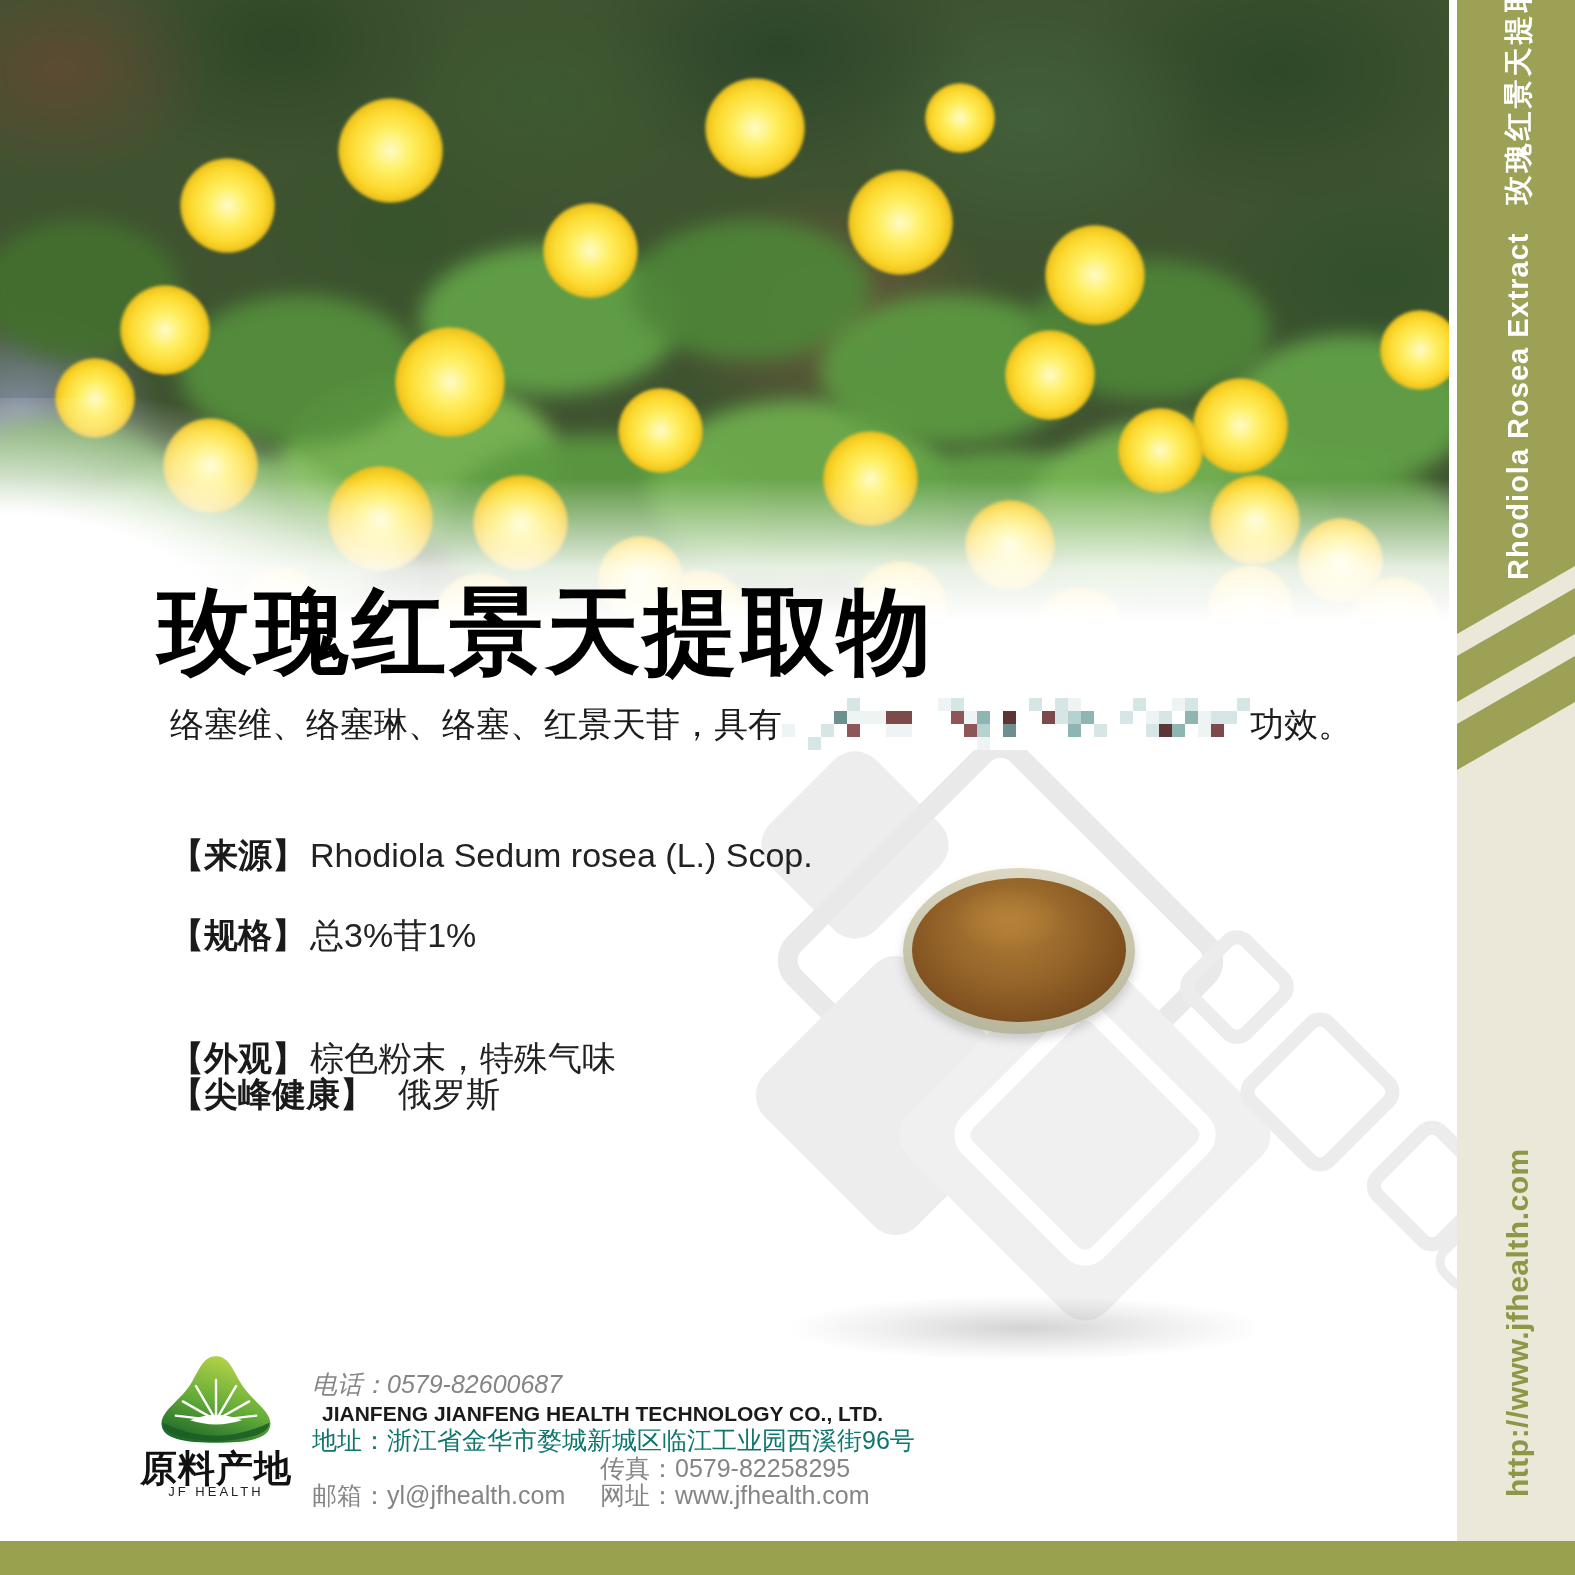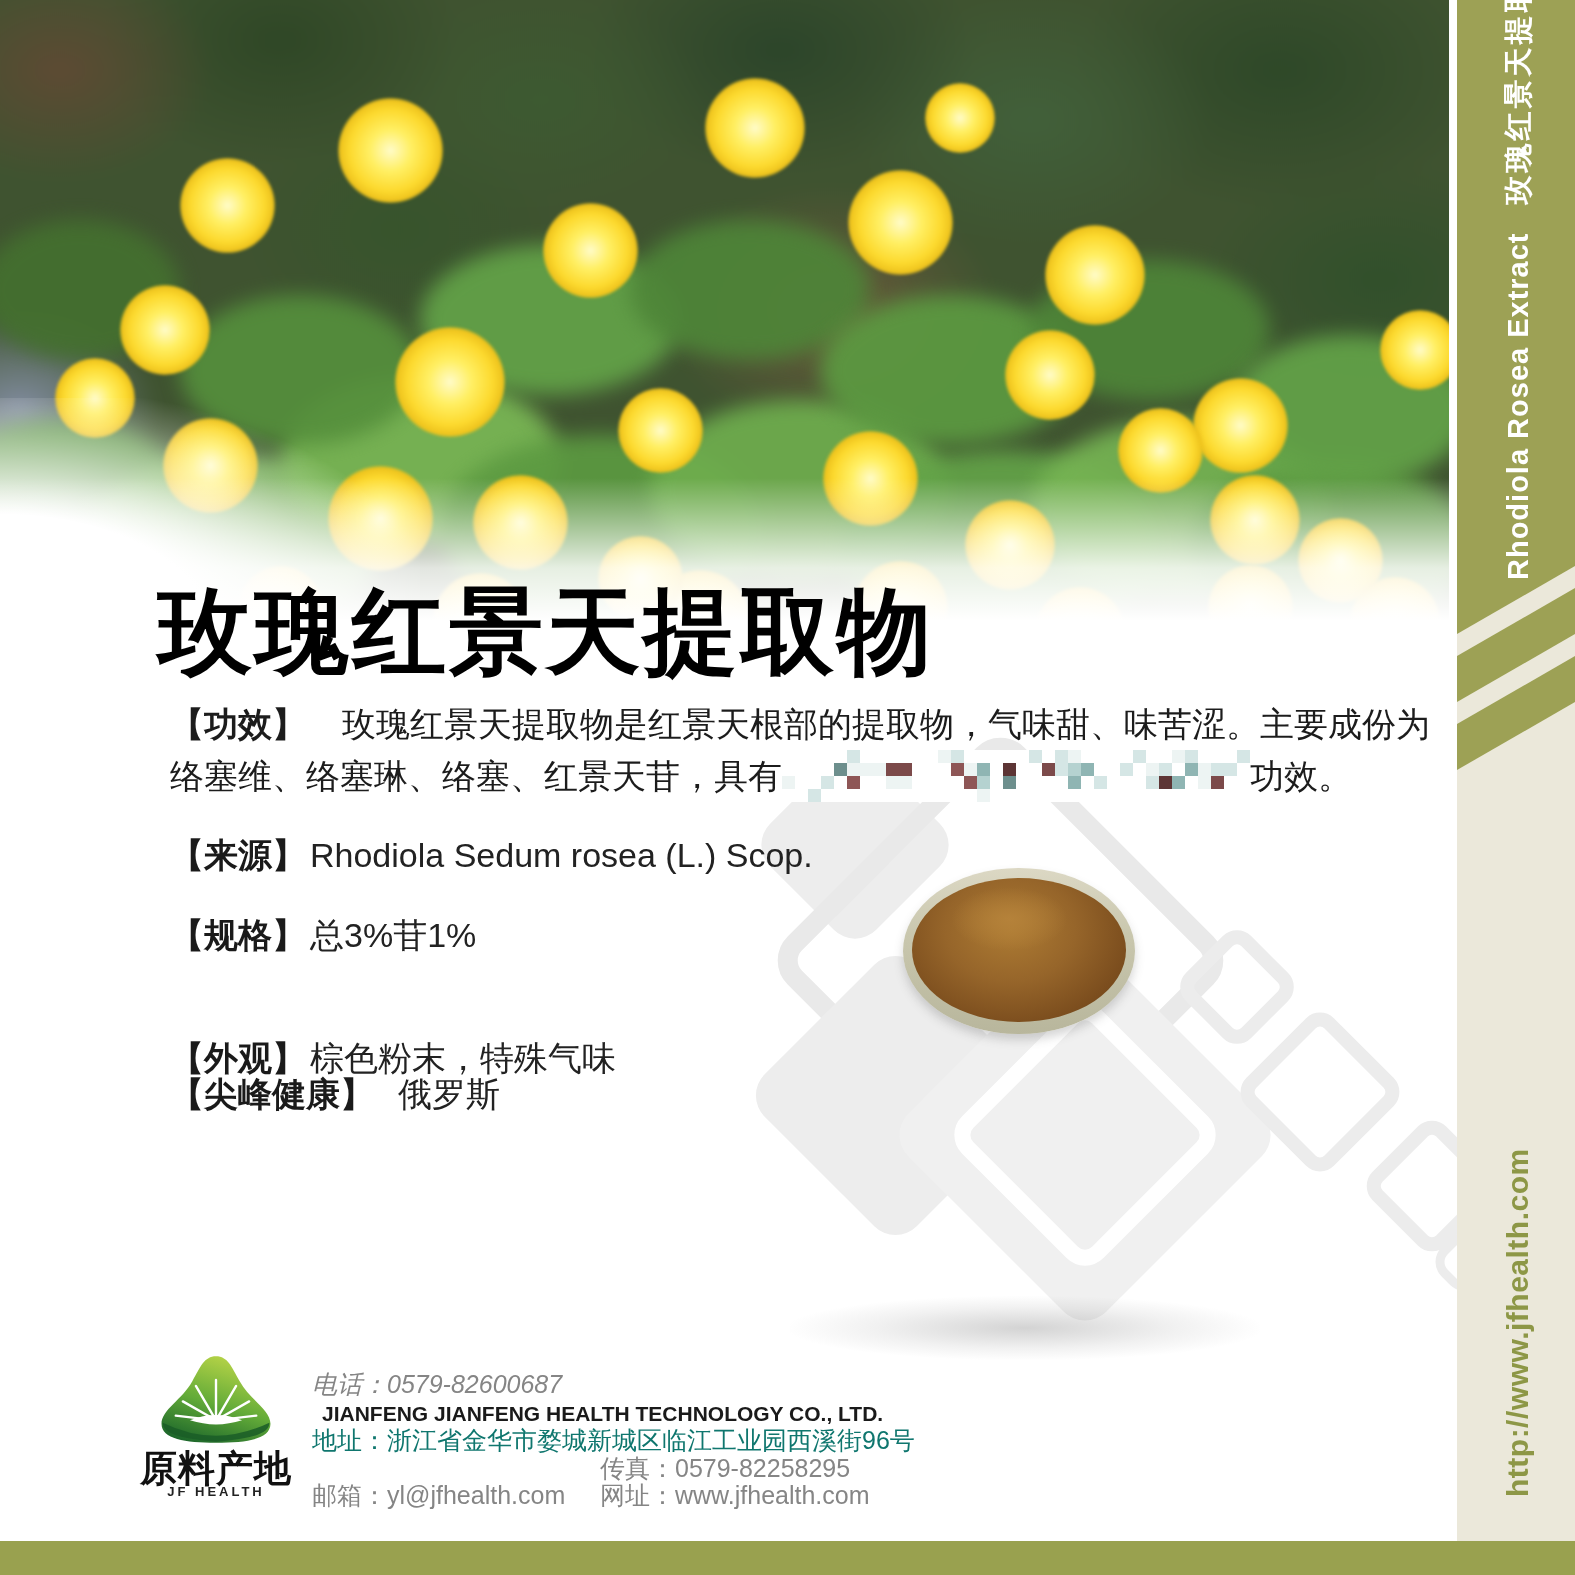--- a/index.html
+++ b/index.html
@@ -58,21 +58,21 @@
     box-shadow:0 6px 10px rgba(90,90,90,.25);}
   .powder{position:absolute;left:9px;top:10px;right:9px;bottom:12px;border-radius:50%;
     background:radial-gradient(ellipse at 46% 36%,#ad7b33 0%,#96652a 40%,#7c4e1e 72%,#643c14 100%);}
   .powder::before{content:"";position:absolute;left:18%;top:6%;width:55%;height:45%;border-radius:50%;
     background:radial-gradient(ellipse,#b5823a 0%,rgba(181,130,58,0) 70%);}
   
   .logo-svg{position:absolute;left:154px;top:1354px;width:124px;height:90px;z-index:3;}
   .logo-cn{position:absolute;left:140px;top:1444px;width:152px;text-align:center;z-index:3;
     font-size:37px;font-weight:bold;letter-spacing:1px;color:#111;}
   .logo-en{position:absolute;left:140px;top:1484px;width:152px;text-align:center;z-index:3;
-    font-size:13px;font-weight:bold;letter-spacing:3px;color:#222;}
+    font-size:13px;font-weight:normal;letter-spacing:3px;color:#222;}
   .company-cn{position:absolute;left:310px;top:1360px;z-index:3;font-size:45px;font-weight:bold;
     letter-spacing:1px;color:#0d0d0d;white-space:nowrap;}
   .company-en{position:absolute;left:322px;top:1402px;z-index:3;font-size:21px;font-weight:bold;
     color:#1a1a1a;white-space:nowrap;}
   .addr{position:absolute;left:312px;top:1424px;z-index:3;font-size:25px;color:#0f766e;white-space:nowrap;}
   .contact{position:absolute;z-index:3;font-size:25px;color:#858585;white-space:nowrap;}
   
   .sidebar{position:absolute;left:1457px;top:0;width:118px;height:1575px;background:#ebe8da;z-index:4;}
   .sb-olive{position:absolute;left:0;top:0;width:100%;height:100%;background:#9da155;
     clip-path:polygon(0 0,100% 0,100% 566px,0 634px);}
@@ -161,21 +161,20 @@
   <div class="wm line-thin" style="left:1438px;top:1236px;width:52px;height:52px;border-width:9px;"></div>
   <div class="wm-shadow"></div>
 
   <div class="dish">
     <div class="powder"></div>
   </div>
 
   <h1 class="title">玫瑰红景天提取物</h1>
 
   <div class="efficacy">
-    <div><span class="lbl">【功效】</span><span>玫瑰红景天提取物是红景天根部的提取物，气味甜、味苦涩。主要成份为</span></div>
     <div><span>络塞维、络塞琳、络塞、红景天苷，具有</span><span class="mosaic" id="mosaic"><i style="background: rgb(255, 255, 255);"></i><i style="background: rgb(255, 255, 255);"></i><i style="background: rgb(255, 255, 255);"></i><i style="background: rgb(255, 255, 255);"></i><i style="background: rgb(255, 255, 255);"></i><i style="background: rgb(213, 230, 229);"></i><i style="background: rgb(255, 255, 255);"></i><i style="background: rgb(255, 255, 255);"></i><i style="background: rgb(255, 255, 255);"></i><i style="background: rgb(255, 255, 255);"></i><i style="background: rgb(255, 255, 255);"></i><i style="background: rgb(255, 255, 255);"></i><i style="background: rgb(237, 244, 243);"></i><i style="background: rgb(213, 230, 229);"></i><i style="background: rgb(255, 255, 255);"></i><i style="background: rgb(255, 255, 255);"></i><i style="background: rgb(255, 255, 255);"></i><i style="background: rgb(255, 255, 255);"></i><i style="background: rgb(255, 255, 255);"></i><i style="background: rgb(213, 230, 229);"></i><i style="background: rgb(255, 255, 255);"></i><i style="background: rgb(213, 230, 229);"></i><i style="background: rgb(237, 244, 243);"></i><i style="background: rgb(255, 255, 255);"></i><i style="background: rgb(255, 255, 255);"></i><i style="background: rgb(255, 255, 255);"></i><i style="background: rgb(255, 255, 255);"></i><i style="background: rgb(213, 230, 229);"></i><i style="background: rgb(255, 255, 255);"></i><i style="background: rgb(255, 255, 255);"></i><i style="background: rgb(237, 244, 243);"></i><i style="background: rgb(213, 230, 229);"></i><i style="background: rgb(255, 255, 255);"></i><i style="background: rgb(255, 255, 255);"></i><i style="background: rgb(255, 255, 255);"></i><i style="background: rgb(213, 230, 229);"></i><i style="background: rgb(255, 255, 255);"></i><i style="background: rgb(255, 255, 255);"></i><i style="background: rgb(255, 255, 255);"></i><i style="background: rgb(255, 255, 255);"></i><i style="background: rgb(109, 143, 141);"></i><i style="background: rgb(237, 244, 243);"></i><i style="background: rgb(237, 244, 243);"></i><i style="background: rgb(237, 244, 243);"></i><i style="background: rgb(124, 74, 74);"></i><i style="background: rgb(124, 74, 74);"></i><i style="background: rgb(255, 255, 255);"></i><i style="background: rgb(255, 255, 255);"></i><i style="background: rgb(255, 255, 255);"></i><i style="background: rgb(142, 86, 86);"></i><i style="background: rgb(237, 244, 243);"></i><i style="background: rgb(143, 181, 179);"></i><i style="background: rgb(255, 255, 255);"></i><i style="background: rgb(93, 53, 53);"></i><i style="background: rgb(255, 255, 255);"></i><i style="background: rgb(255, 255, 255);"></i><i style="background: rgb(124, 74, 74);"></i><i style="background: rgb(213, 230, 229);"></i><i style="background: rgb(181, 210, 208);"></i><i style="background: rgb(143, 181, 179);"></i><i style="background: rgb(255, 255, 255);"></i><i style="background: rgb(255, 255, 255);"></i><i style="background: rgb(213, 230, 229);"></i><i style="background: rgb(255, 255, 255);"></i><i style="background: rgb(237, 244, 243);"></i><i style="background: rgb(213, 230, 229);"></i><i style="background: rgb(255, 255, 255);"></i><i style="background: rgb(143, 181, 179);"></i><i style="background: rgb(237, 244, 243);"></i><i style="background: rgb(213, 230, 229);"></i><i style="background: rgb(213, 230, 229);"></i><i style="background: rgb(255, 255, 255);"></i><i style="background: rgb(237, 244, 243);"></i><i style="background: rgb(255, 255, 255);"></i><i style="background: rgb(255, 255, 255);"></i><i style="background: rgb(213, 230, 229);"></i><i style="background: rgb(255, 255, 255);"></i><i style="background: rgb(142, 86, 86);"></i><i style="background: rgb(255, 255, 255);"></i><i style="background: rgb(255, 255, 255);"></i><i style="background: rgb(237, 244, 243);"></i><i style="background: rgb(237, 244, 243);"></i><i style="background: rgb(255, 255, 255);"></i><i style="background: rgb(255, 255, 255);"></i><i style="background: rgb(255, 255, 255);"></i><i style="background: rgb(255, 255, 255);"></i><i style="background: rgb(142, 86, 86);"></i><i style="background: rgb(181, 210, 208);"></i><i style="background: rgb(255, 255, 255);"></i><i style="background: rgb(109, 143, 141);"></i><i style="background: rgb(255, 255, 255);"></i><i style="background: rgb(255, 255, 255);"></i><i style="background: rgb(255, 255, 255);"></i><i style="background: rgb(255, 255, 255);"></i><i style="background: rgb(143, 181, 179);"></i><i style="background: rgb(255, 255, 255);"></i><i style="background: rgb(213, 230, 229);"></i><i style="background: rgb(255, 255, 255);"></i><i style="background: rgb(255, 255, 255);"></i><i style="background: rgb(255, 255, 255);"></i><i style="background: rgb(213, 230, 229);"></i><i style="background: rgb(93, 53, 53);"></i><i style="background: rgb(143, 181, 179);"></i><i style="background: rgb(255, 255, 255);"></i><i style="background: rgb(237, 244, 243);"></i><i style="background: rgb(124, 74, 74);"></i><i style="background: rgb(255, 255, 255);"></i><i style="background: rgb(255, 255, 255);"></i><i style="background: rgb(255, 255, 255);"></i><i style="background: rgb(255, 255, 255);"></i><i style="background: rgb(213, 230, 229);"></i><i style="background: rgb(255, 255, 255);"></i><i style="background: rgb(255, 255, 255);"></i><i style="background: rgb(255, 255, 255);"></i><i style="background: rgb(255, 255, 255);"></i><i style="background: rgb(255, 255, 255);"></i><i style="background: rgb(255, 255, 255);"></i><i style="background: rgb(255, 255, 255);"></i><i style="background: rgb(255, 255, 255);"></i><i style="background: rgb(255, 255, 255);"></i><i style="background: rgb(255, 255, 255);"></i><i style="background: rgb(255, 255, 255);"></i><i style="background: rgb(255, 255, 255);"></i><i style="background: rgb(237, 244, 243);"></i><i style="background: rgb(255, 255, 255);"></i><i style="background: rgb(255, 255, 255);"></i><i style="background: rgb(255, 255, 255);"></i><i style="background: rgb(255, 255, 255);"></i><i style="background: rgb(255, 255, 255);"></i><i style="background: rgb(255, 255, 255);"></i><i style="background: rgb(255, 255, 255);"></i><i style="background: rgb(255, 255, 255);"></i><i style="background: rgb(255, 255, 255);"></i><i style="background: rgb(255, 255, 255);"></i><i style="background: rgb(255, 255, 255);"></i><i style="background: rgb(255, 255, 255);"></i><i style="background: rgb(255, 255, 255);"></i><i style="background: rgb(255, 255, 255);"></i><i style="background: rgb(255, 255, 255);"></i><i style="background: rgb(255, 255, 255);"></i><i style="background: rgb(255, 255, 255);"></i><i style="background: rgb(255, 255, 255);"></i><i style="background: rgb(255, 255, 255);"></i><i style="background: rgb(255, 255, 255);"></i></span><span>功效。</span></div>
   </div>
 
   <div class="spec-row" style="top:833px;">
     <span class="lbl">【来源】</span><span class="val">Rhodiola Sedum rosea  (L.) Scop.</span>
   </div>
   <div class="spec-row" style="top:913px;">
     <span class="lbl">【规格】</span><span class="val">总3%苷1%</span>
   </div>
   <div class="spec-row" style="top:1036px;">

